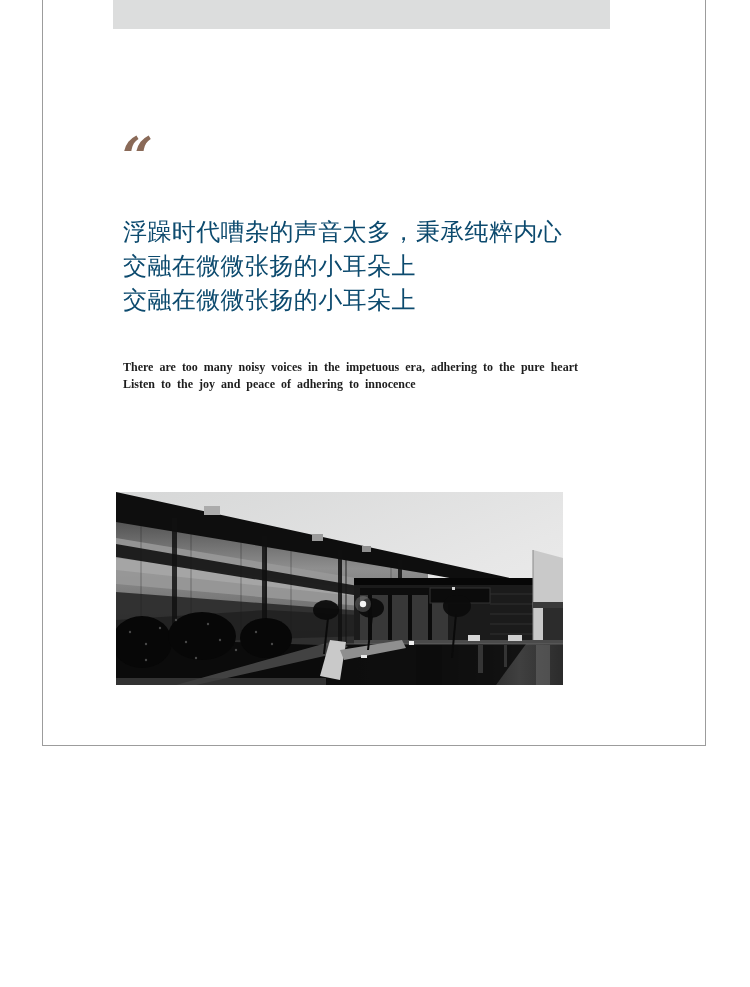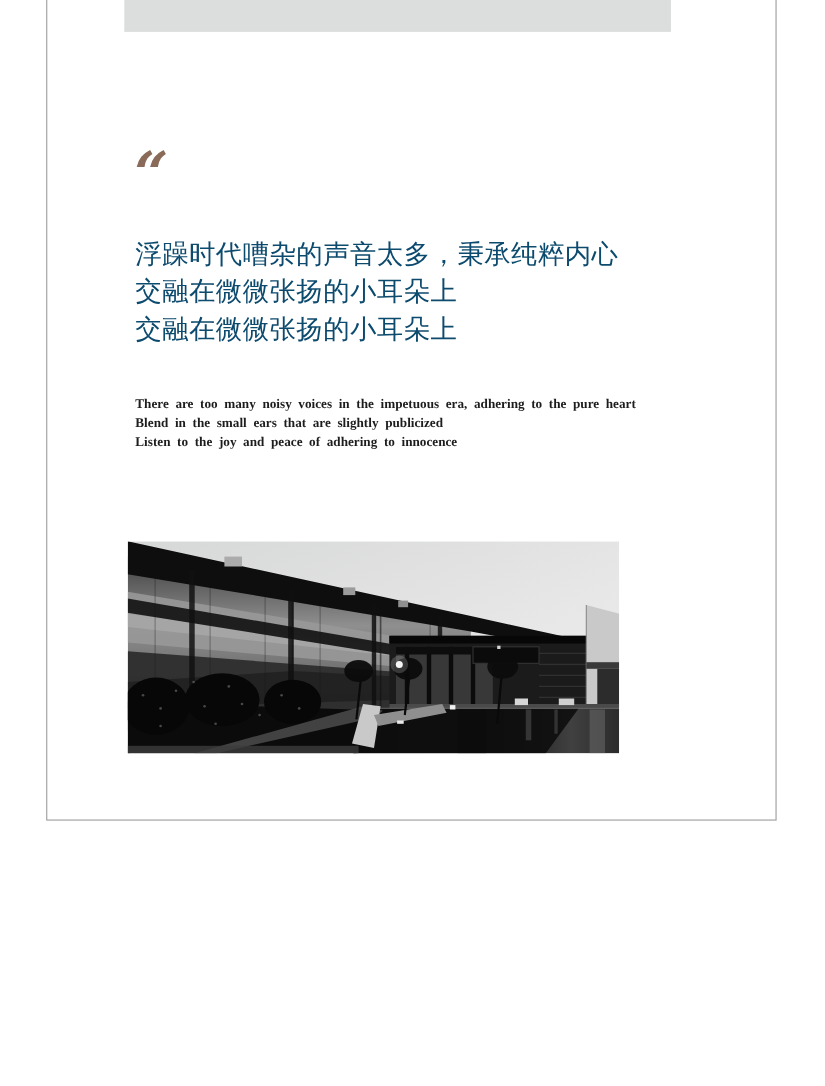--- a/index.html
+++ b/index.html
@@ -48,21 +48,20 @@
 <div class="quote-mark" style="color: rgb(138, 106, 88);">“</div>
 
 <div class="cn-block">
   <div>浮躁时代嘈杂的声音太多，秉承纯粹内心</div>
   <div>交融在微微张扬的小耳朵上</div>
   <div>交融在微微张扬的小耳朵上</div>
 </div>
 
 <div class="en-block">
   <div>There are too many noisy voices in the impetuous era, adhering to the pure heart</div>
-  <div>Blend in the small ears that are slightly publicized</div>
   <div>Listen to the joy and peace of adhering to innocence</div>
 </div>
 
 <div class="photo" role="img" aria-label="Black and white photograph of a modern glass-walled building at dusk with a reflecting pool and dark shrubs in the foreground">
   <svg viewBox="0 0 447 193" preserveAspectRatio="none">
     <defs>
       <linearGradient id="skyG" x1="0" y1="0" x2="1" y2="1">
         <stop offset="0" stop-color="#d6d7d7"></stop>
         <stop offset="0.6" stop-color="#e7e7e7"></stop>
         <stop offset="1" stop-color="#efefef"></stop>

